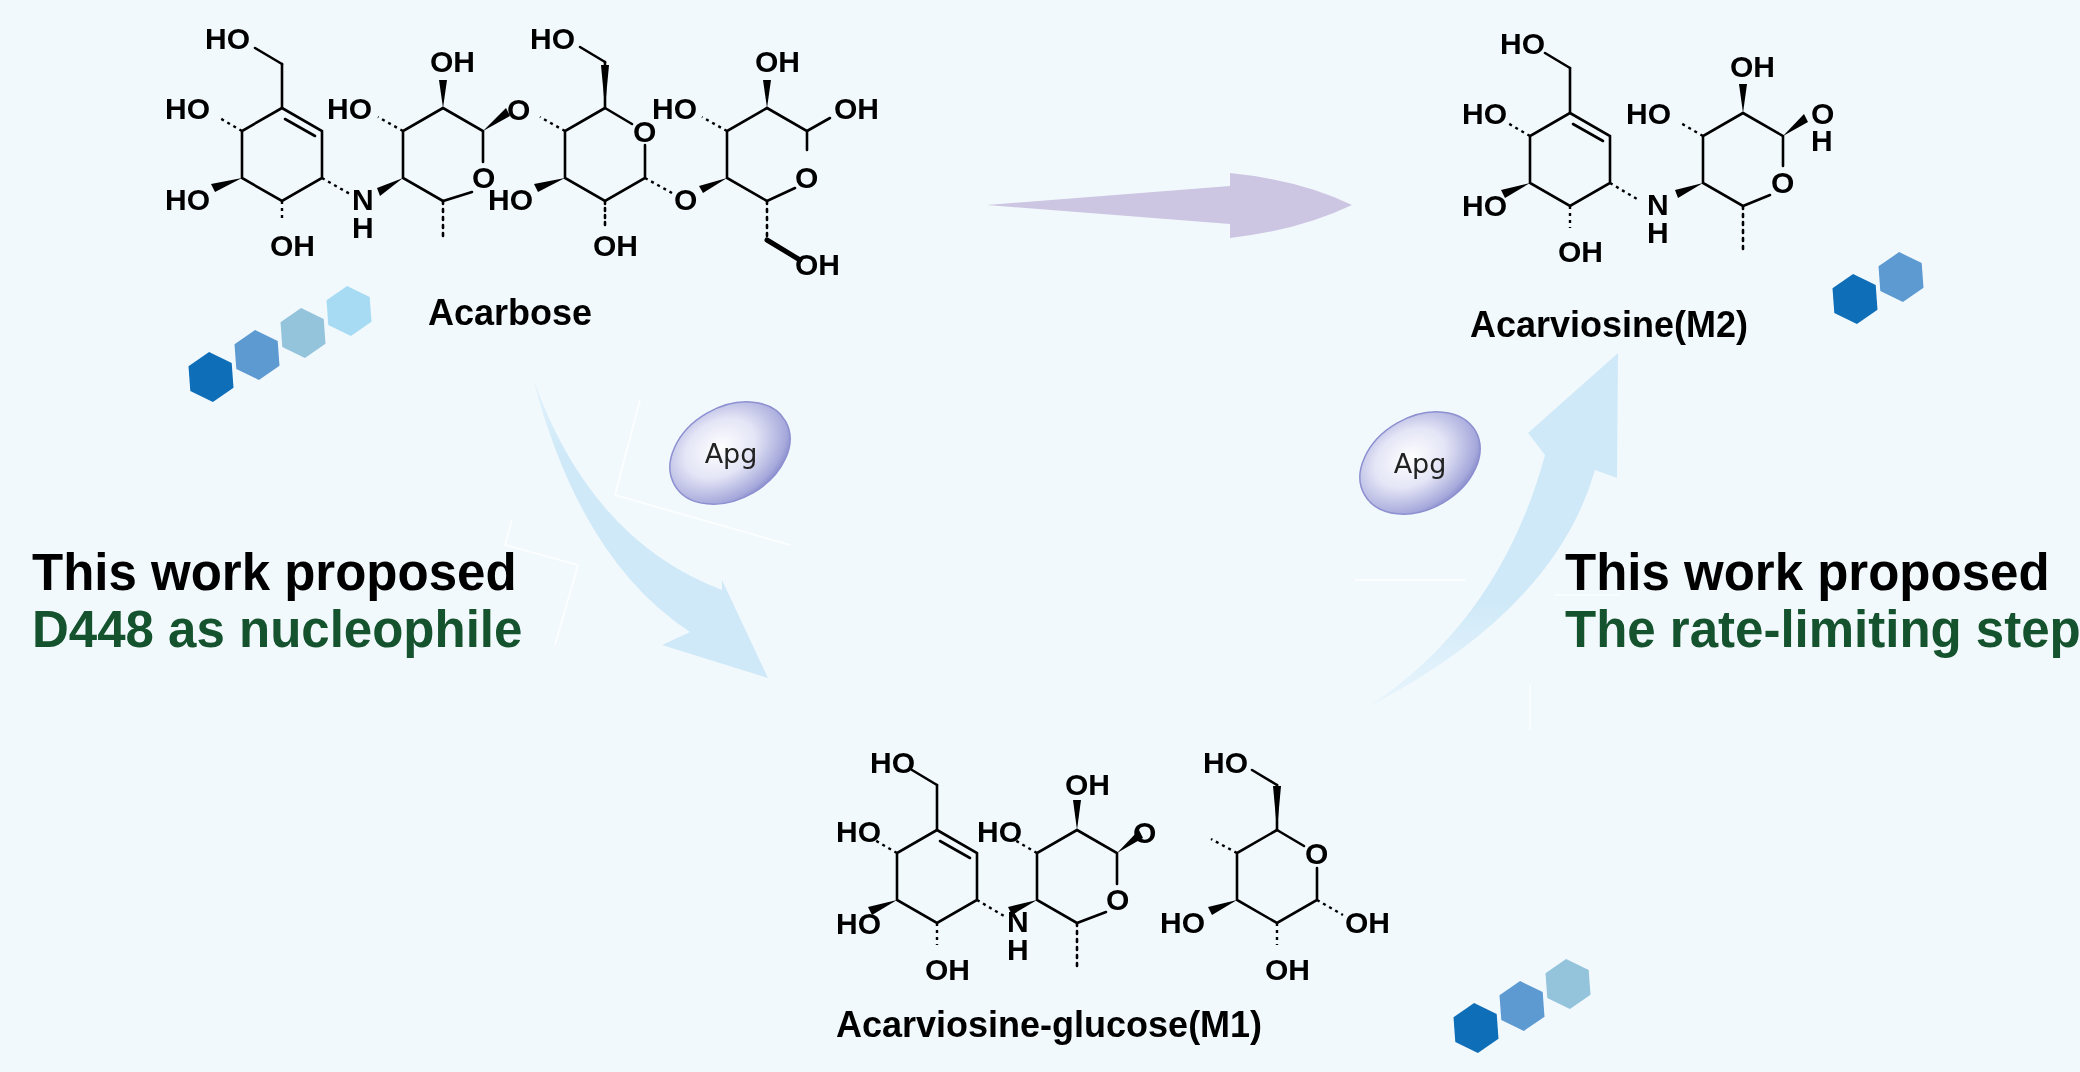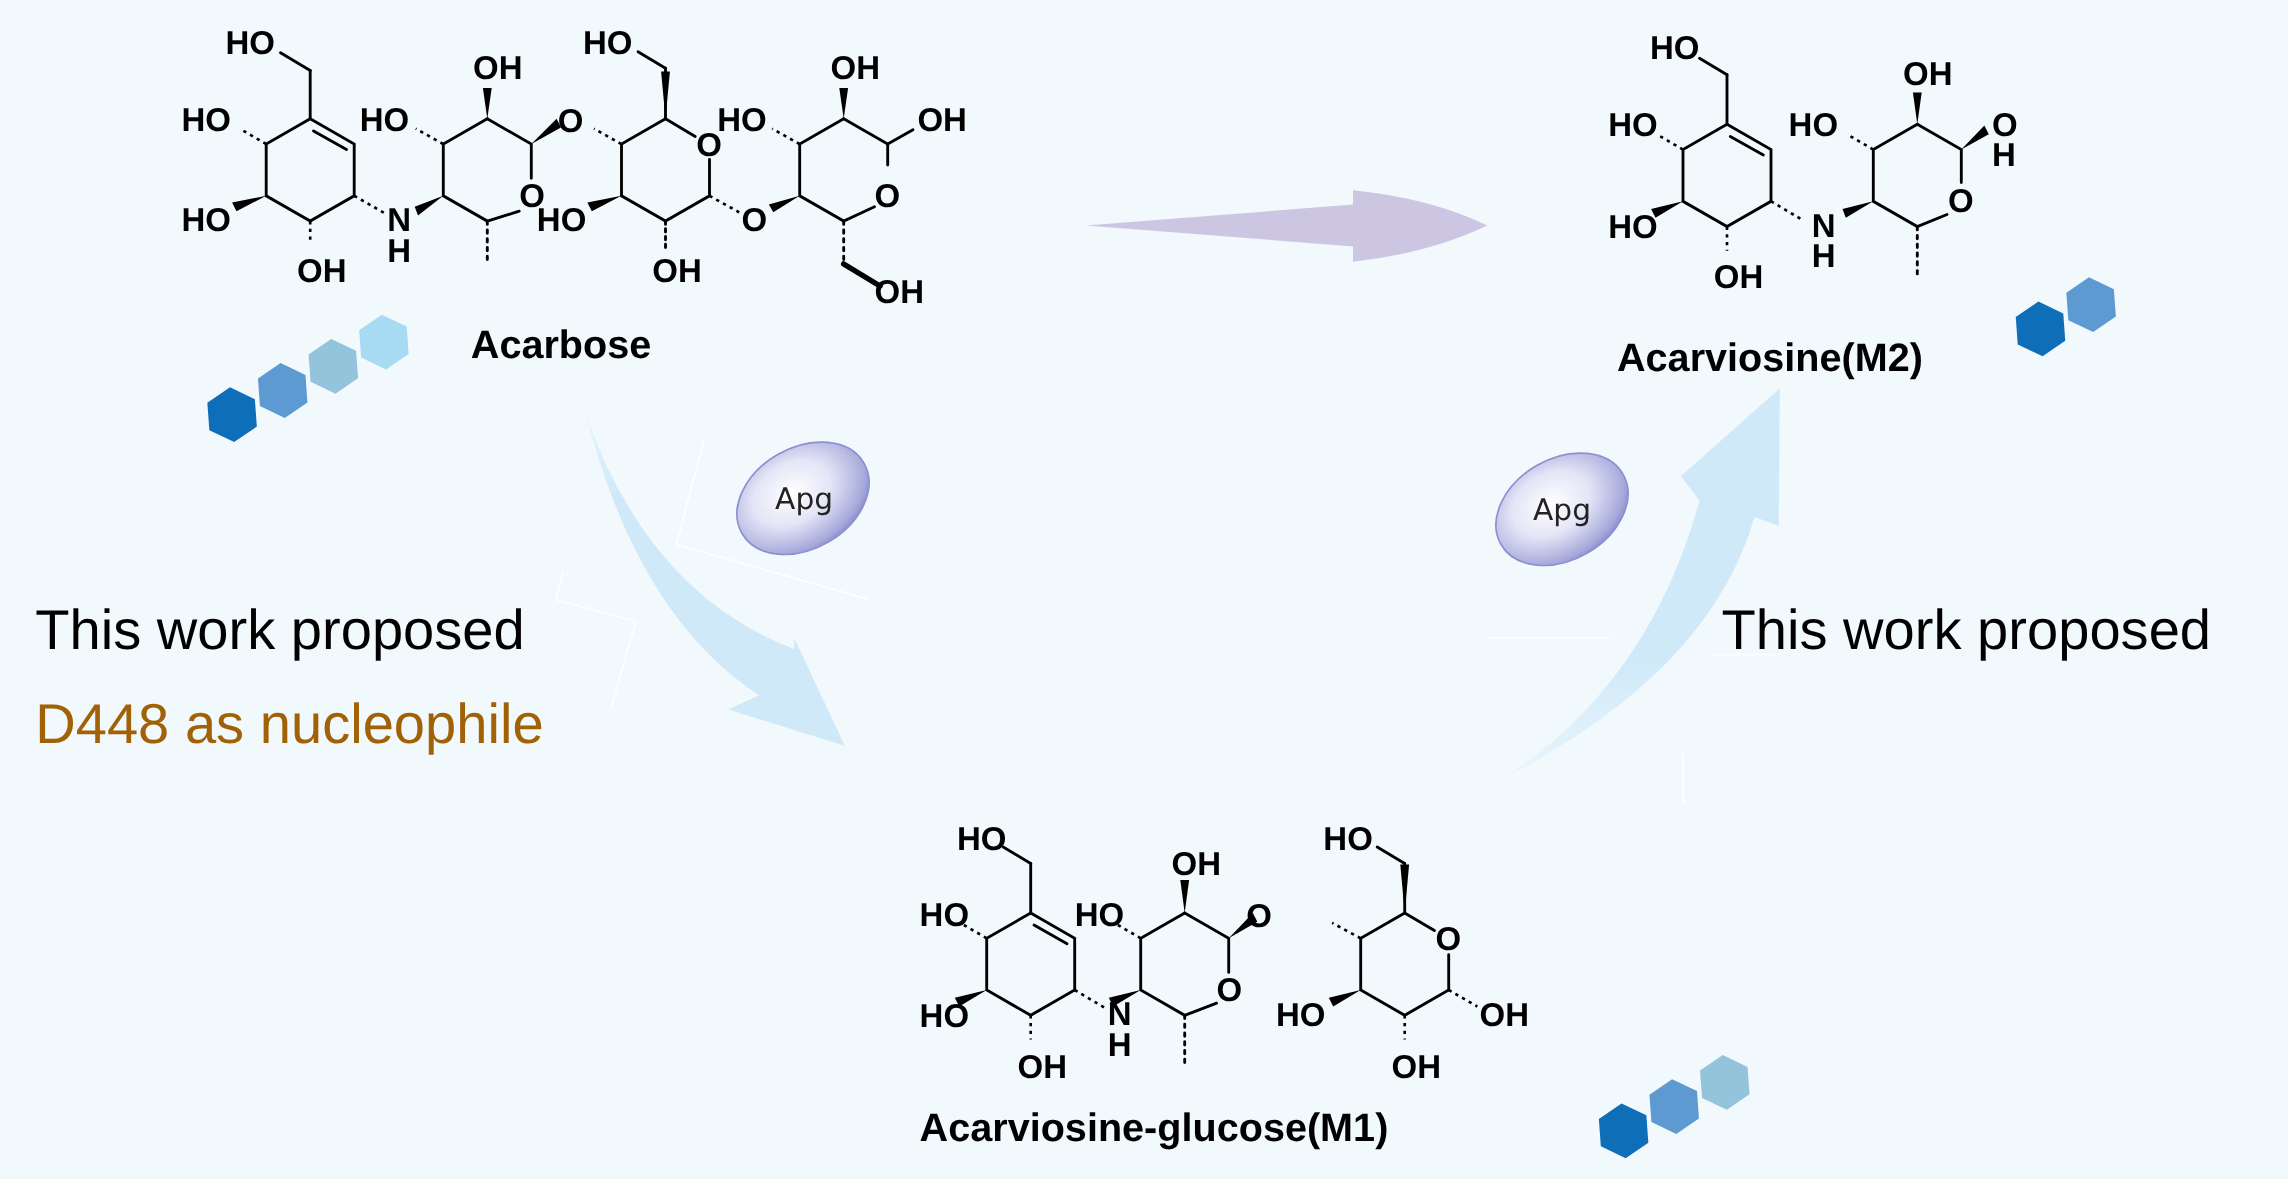--- a/index.html
+++ b/index.html
@@ -8,25 +8,25 @@
     background: #f2f9fd;
     font-family: "Liberation Sans", sans-serif;
     position: relative;
   }
   #canvas { position: absolute; left: 0; top: 0; }
   .mol-name {
     position: absolute; font-weight: bold; color: #000;
     font-size: 36px; white-space: nowrap; letter-spacing: 0;
   }
   .note {
-    position: absolute; font-weight: normal; font-size: 51px; line-height: 57px;
+    position: absolute; font-weight: bold; font-size: 51px; line-height: 57px;
     white-space: nowrap;
   }
   .note .black { color: #000; display: block; }
-  .note .blue { color: #a16207; display: block; margin-top: 28px; }
+  .note .blue { color: #14532d; display: block; }
   .atom {
     font-family: "Liberation Sans", sans-serif; font-weight: bold;
     font-size: 30px; fill: #000;
   }
   .apg-text {
     font-family: "DejaVu Sans", sans-serif; font-size: 27px; fill: #222;
   }
 </style>
 </head>
 <body>
@@ -246,13 +246,14 @@
 <div class="mol-name" style="left:428px; top:292px;">Acarbose</div>
 <div class="mol-name" style="left:1470px; top:304px;">Acarviosine(M2)</div>
 <div class="mol-name" style="left:836px; top:1004px;">Acarviosine-glucose(M1)</div>
 
 <div class="note" style="left:32px; top:544px;">
   <span class="black">This work proposed</span>
   <span class="blue">D448 as nucleophile</span>
 </div>
 <div class="note" style="left:1565px; top:544px;">
   <span class="black">This work proposed</span>
+  <span class="blue">The rate-limiting step</span>
 </div>
 
 </body></html>

